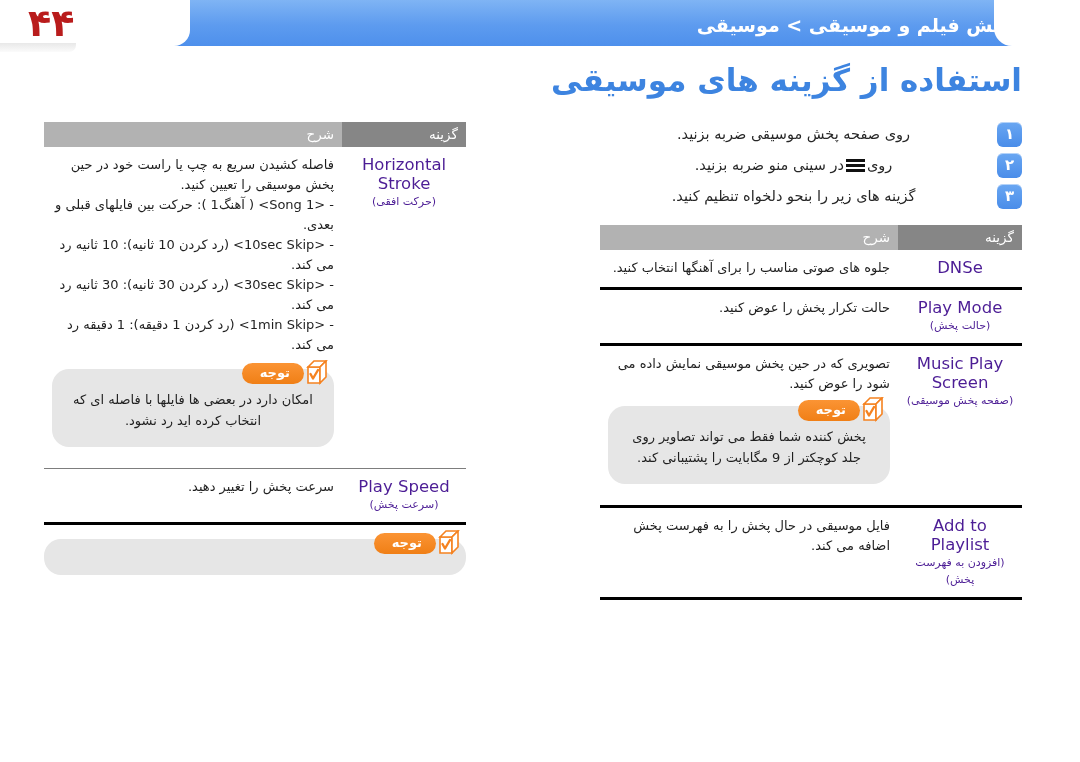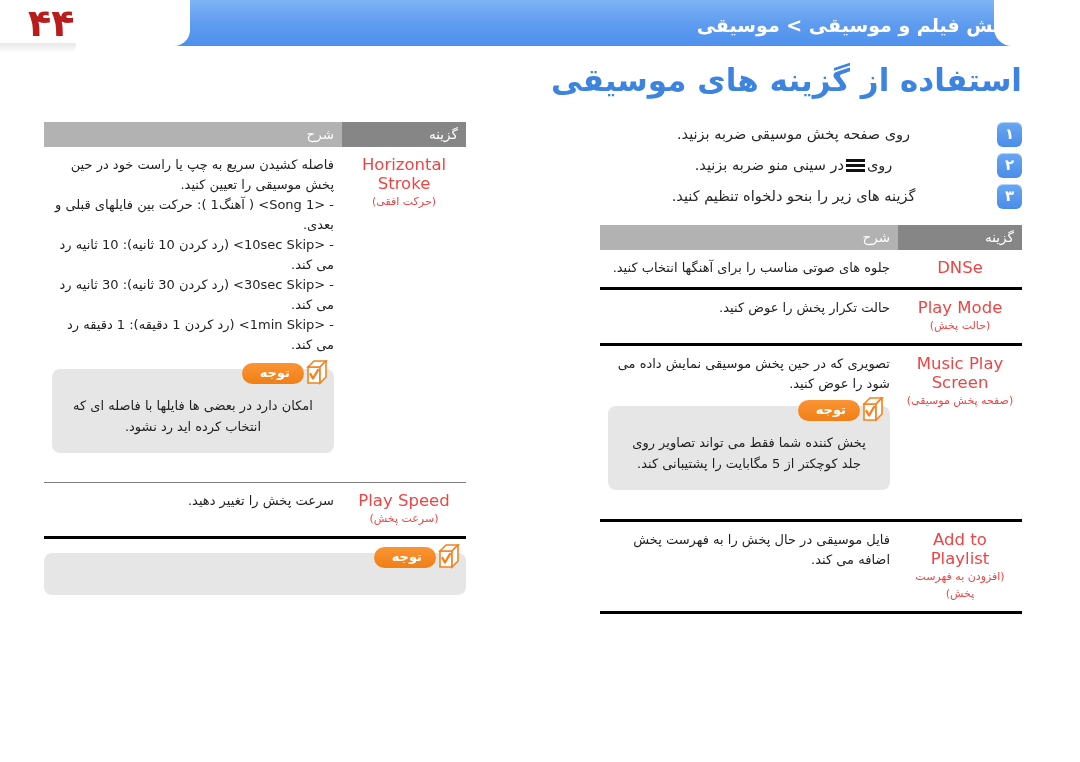--- a/index.html
+++ b/index.html
@@ -182,21 +182,21 @@
   }
   .opt-table td {
     padding: 8px 8px 9px;
     vertical-align: top;
     border-bottom: 3px solid #000000;
   }
   .td-option {
     width: 108px;
     text-align: center;
     font-size: 16.5px;
-    color: #ef4444;
+    color: #4c1d95;
     line-height: 19px;
     direction: ltr;
   }
   .td-option .fa {
     display: block;
     font-size: 11px;
     direction: rtl;
     line-height: 17px;
   }
   .td-desc {
@@ -208,23 +208,23 @@
   .td-desc .sub {
     display: block;
     text-align: right;
   }
   .row-noborder td { border-bottom: none; }
   .row-topline td { border-top: 1px solid #7d7d7d; }
 
   
   .note-box {
     background: #e6e6e6;
-    border-radius: 8px;
-    padding: 26px 16px 16px;
-    margin: 12px 0 20px;
+    border-radius: 17px;
+    padding: 20px 16px 16px;
+    margin: 12px 0 12px;
     position: relative;
     direction: rtl;
   }
   .note-badge {
     position: absolute;
     top: -9px;
     right: 14px;
     display: flex;
     align-items: center;
     direction: rtl;
@@ -322,21 +322,21 @@
               <div class="note-cube">
                 <svg width="26" height="26" viewBox="0 0 26 26">
                   <polygon points="4,7 16,7 16,23 4,23" fill="#ffffff" stroke="#f58220" stroke-width="1.6"></polygon>
                   <polygon points="4,7 10,1 22,1 16,7" fill="#ffffff" stroke="#f58220" stroke-width="1.6"></polygon>
                   <polygon points="16,7 22,1 22,17 16,23" fill="#ffffff" stroke="#f58220" stroke-width="1.6"></polygon>
                   <path d="M6.5,14 L9,18.5 L14,10" fill="none" stroke="#f58220" stroke-width="2.4" stroke-linecap="round" stroke-linejoin="round"></path>
                 </svg>
               </div>
               <div class="note-pill">توجه</div>
             </div>
-            <div class="note-text">پخش کننده شما فقط می تواند تصاویر روی جلد کوچکتر از 5 مگابایت را پشتیبانی کند.</div>
+            <div class="note-text">پخش کننده شما فقط می تواند تصاویر روی جلد کوچکتر از 9 مگابایت را پشتیبانی کند.</div>
           </div>
         </td>
       </tr>
       <tr class="row-topline">
         <td class="td-option">
           <span>Add to Playlist</span>
           <span class="fa">(افزودن به فهرست پخش)</span>
         </td>
         <td class="td-desc">فایل موسیقی در حال پخش را به فهرست پخش اضافه می کند.</td>
       </tr>

